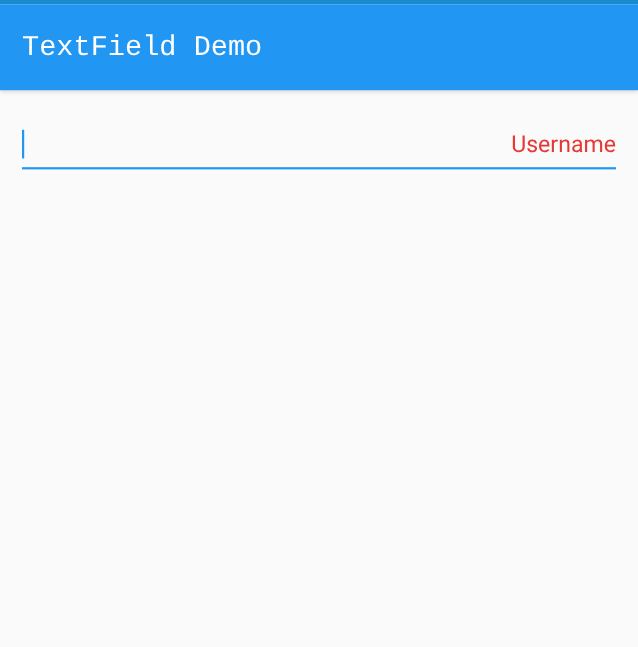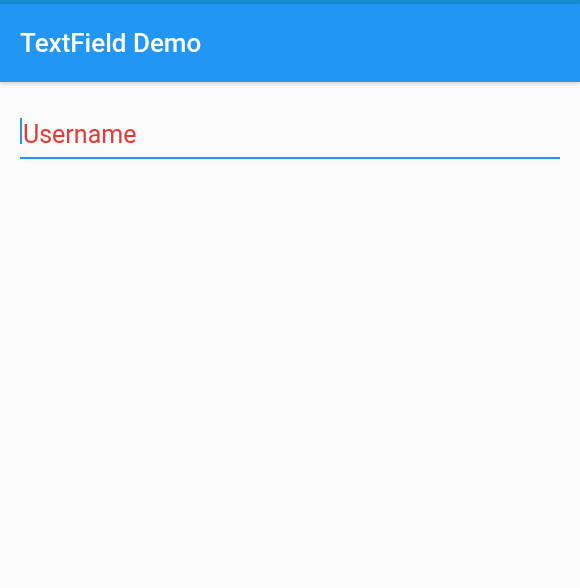--- a/index.html
+++ b/index.html
@@ -18,41 +18,43 @@
       height: 4px;
       background: #1a8bce;
     }
     .app-bar {
       background: #2196f3;
       height: 78px;
       display: flex;
       align-items: center;
       padding: 12px 20px;
       box-shadow: 0 2px 4px rgba(0,0,0,0.15);
+      font-family: Liberation Mono, monospace;
     }
     .app-title {
       color: #ffffff;
       font-size: 26px;
       font-weight: 500;
     }
     .content {
       padding: 30px 20px 20px 20px;
     }
     .text-field {
       position: relative;
       margin-bottom: 28px;
     }
     .text-field input {
       width: 100%;
       border: none;
       background: transparent;
-      font-size: 25px;
+      font-size: 21px;
       padding: 8px 0;
       outline: none;
       font-family: inherit;
+      text-align: right;
     }
     .text-field input::placeholder {
       color: #e53935;
       opacity: 1;
     }
     .text-field.focused {
       border-bottom: 2px solid #2196f3;
     }
     .text-field.unfocused {
       border-bottom: 1px solid #9e9e9e;

